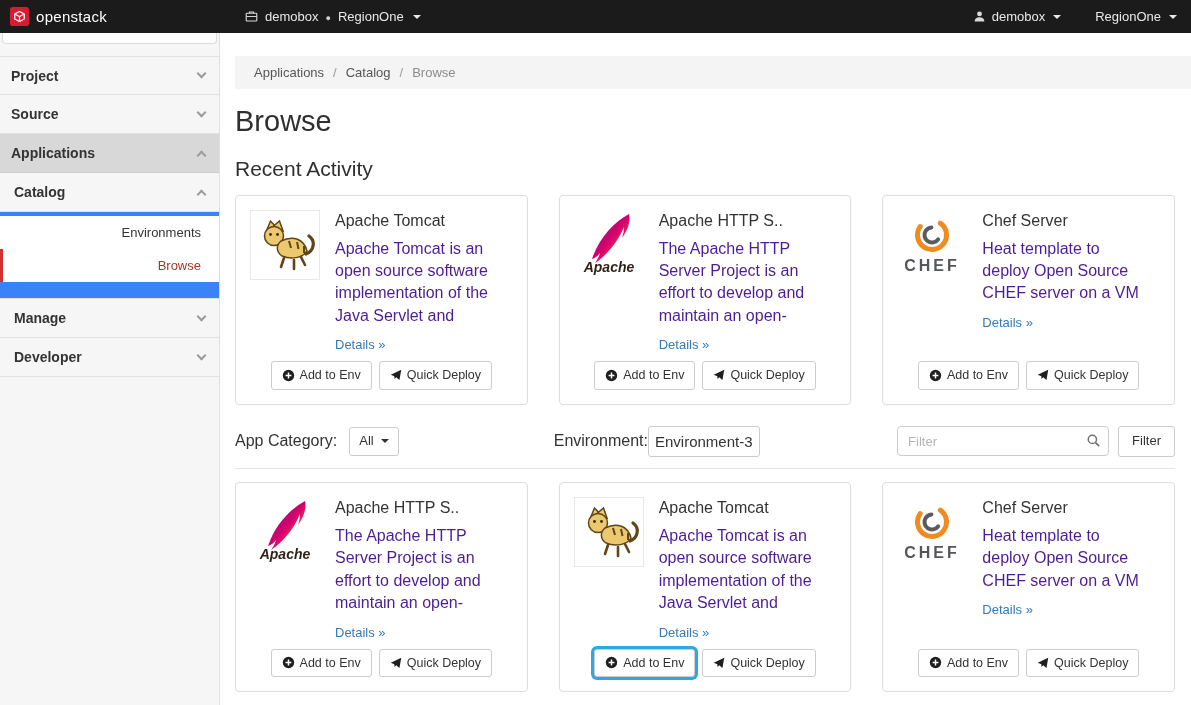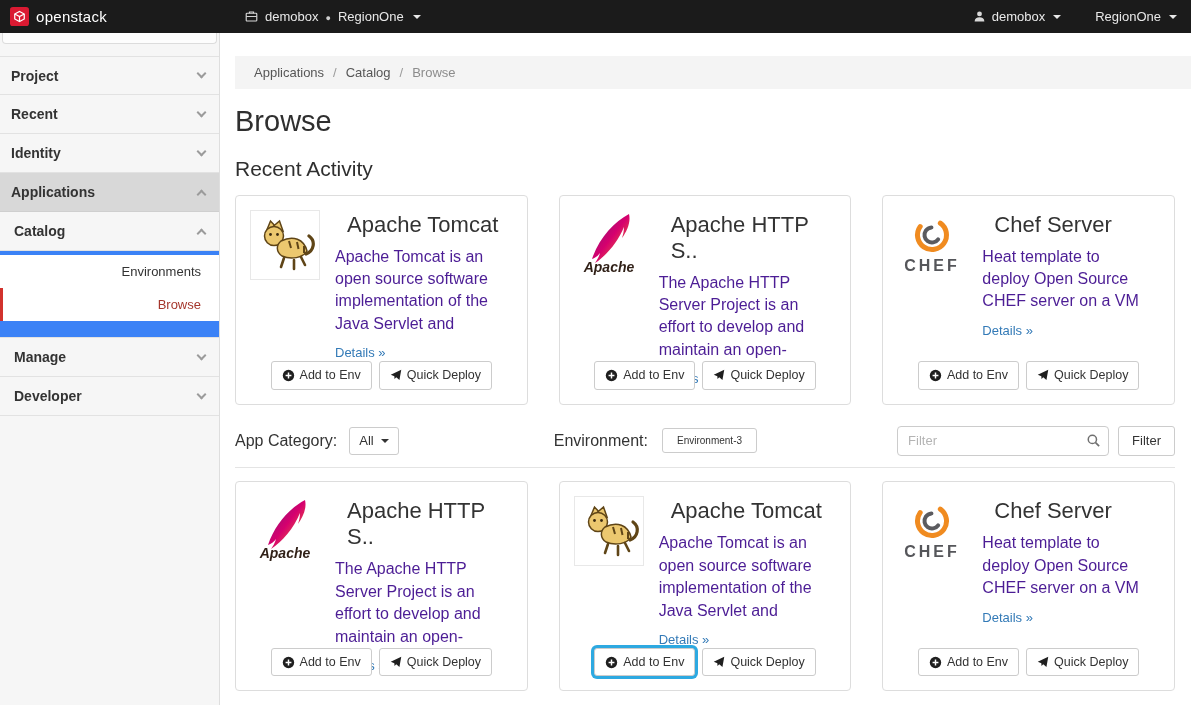--- a/index.html
+++ b/index.html
@@ -53,37 +53,37 @@
   .bc-sep{margin:0 9px;color:#9a9a9a;}
   .bc-sep::before{content:"/";}
   .page-title{font-size:29px;font-weight:400;color:#2f2f2f;margin:16px 0 0;line-height:1.15;}
   .section-title{font-size:21px;font-weight:400;color:#2f2f2f;margin:18px 0 0;line-height:1.2;}
   .cards{display:flex;gap:31px;margin-top:13px;}
   .card{position:relative;flex:1;height:210px;border:1px solid #ddd;border-radius:4px;
     background:#fff;padding:14px;}
   .card-top{display:flex;gap:15px;}
   .card-img{width:70px;height:70px;flex:none;}
   .card-img svg{display:block;}
-  .card-title{font-size:22px;color:#333;margin:2px 12px 8px;}
+  .card-title{font-size:16px;color:#333;margin:2px 0 8px;}
   .card-desc{font-size:16px;color:#4c1d95;line-height:1.4;padding-right:14px;}
   .card-details{display:inline-block;margin-top:10px;color:var(--link-blue);font-size:13px;
     text-decoration:none;cursor:pointer;}
   .card-actions{position:absolute;left:0;right:0;bottom:14px;display:flex;
     justify-content:center;gap:7px;}
   .btn{display:inline-flex;align-items:center;gap:5px;background:#fff;border:1px solid #ccc;
     border-radius:3px;font-size:12.5px;color:#333;padding:5px 10px;font-family:inherit;
     cursor:pointer;line-height:1.3;}
   .btn .bicon{display:inline-flex;}
   .btn.highlight{box-shadow:0 0 0 3px var(--highlight-blue);}
   
   .filter-row{display:flex;align-items:center;margin-top:21px;}
   .filter-label{font-size:16px;color:#333;}
   .select-btn{margin-left:12px;padding:5px 9px;font-size:13px;}
   .env-label{margin-left:155px;}
-  .env-btn{margin-left:14px;padding:5px 14px;font-size:10px;}
+  .env-btn{padding:5px 6px;font-size:15px;}
   .filter-group{margin-left:auto;display:flex;align-items:center;}
   .filter-input-wrap{position:relative;}
   .filter-input{width:212px;height:30px;border:1px solid #ccc;border-radius:4px;
     padding:0 30px 0 10px;font-size:13px;color:#555;font-family:inherit;}
   .filter-input::placeholder{color:#b4b4b4;}
   .search-icon{position:absolute;right:8px;top:7px;}
   .filter-btn{margin-left:9px;padding:6px 13px;font-size:13px;}
   .divider{border:0;border-top:1px solid #e4e4e4;margin:11px 0 12px;}
 </style>
 </head>
@@ -132,25 +132,21 @@
 </header>
 
 <div class="layout">
   <nav class="sidebar">
     <div class="sidebar-stub"></div>
     <div class="nav-item first">
       <span>Project</span>
       <span class="chev"></span>
     </div>
     <div class="nav-item">
-      <span>Recent</span>
-      <span class="chev"></span>
-    </div>
-    <div class="nav-item">
-      <span>Identity</span>
+      <span>Source</span>
       <span class="chev"></span>
     </div>
     <div class="nav-item applications">
       <span>Applications</span>
       <span class="chev up"></span>
     </div>
     <div class="nav-item sub">
       <span>Catalog</span>
       <span class="chev up"></span>
     </div>

